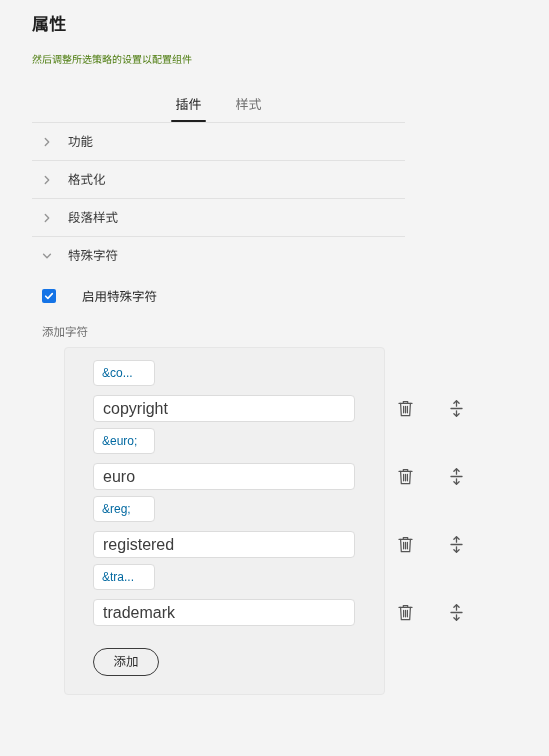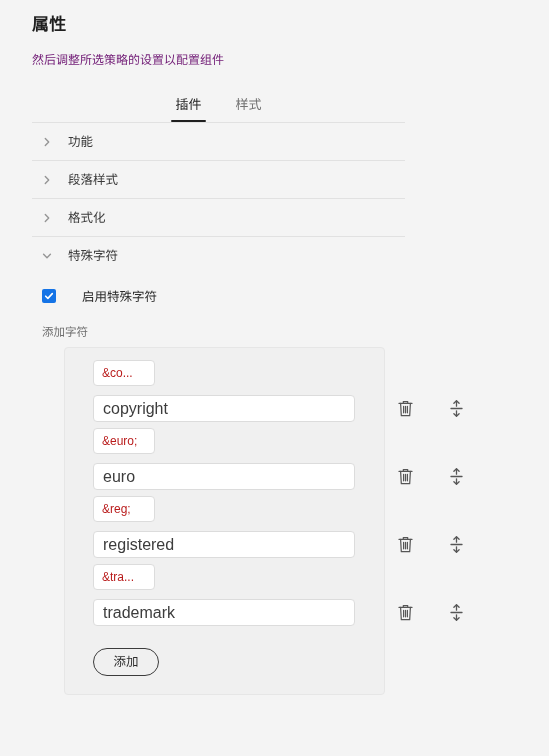--- a/index.html
+++ b/index.html
@@ -31,22 +31,22 @@
   }
   .page-title {
     font-size: 17px;
     font-weight: bold;
     color: #1f1f1f;
     margin: 0;
     line-height: 22px;
     letter-spacing: 0.2px;
   }
   .page-subtitle {
-    font-size: 12px;
-    color: #701a75;
+    font-size: 10px;
+    color: #4d7c0f;
     margin: 16px 0 0 0;
     line-height: 16px;
   }
 
   
   .tabs {
     margin-top: 22px;
     display: flex;
     justify-content: center;
     align-items: flex-end;
@@ -163,21 +163,21 @@
   }
   .entity-input {
     display: block;
     width: 62px;
     height: 26px;
     background: #ffffff;
     border: 1px solid #dcdcdc;
     border-radius: 4px;
     font-family: "Liberation Sans", "DejaVu Sans", sans-serif;
     font-size: 12px;
-    color: #b91c1c;
+    color: #0369a1;
     padding: 0 8px;
     outline: none;
     margin-left: 14px;
   }
   .name-row {
     display: flex;
     align-items: center;
     margin-top: 9px;
   }
   .name-input {
@@ -262,32 +262,32 @@
       </div>
     </div>
 
     <div class="acc-item">
       <div class="acc-header">
         <span class="chev">
           <svg viewBox="0 0 10 10" fill="none" stroke="currentColor" stroke-width="1.4" stroke-linecap="round" stroke-linejoin="round">
               <path d="M3.3 1.6 L6.7 5 L3.3 8.4"></path>
             </svg>
         </span>
-        <span class="acc-label">段落样式</span>
+        <span class="acc-label">格式化</span>
       </div>
     </div>
 
     <div class="acc-item">
       <div class="acc-header">
         <span class="chev">
           <svg viewBox="0 0 10 10" fill="none" stroke="currentColor" stroke-width="1.4" stroke-linecap="round" stroke-linejoin="round">
               <path d="M3.3 1.6 L6.7 5 L3.3 8.4"></path>
             </svg>
         </span>
-        <span class="acc-label">格式化</span>
+        <span class="acc-label">段落样式</span>
       </div>
     </div>
 
     <div class="acc-item" style="border-bottom:none;">
       <div class="acc-header">
         <span class="chev">
           <svg viewBox="0 0 10 10" fill="none" stroke="currentColor" stroke-width="1.4" stroke-linecap="round" stroke-linejoin="round">
               <path d="M1.6 3.3 L5 6.7 L8.4 3.3"></path>
             </svg>
         </span>

